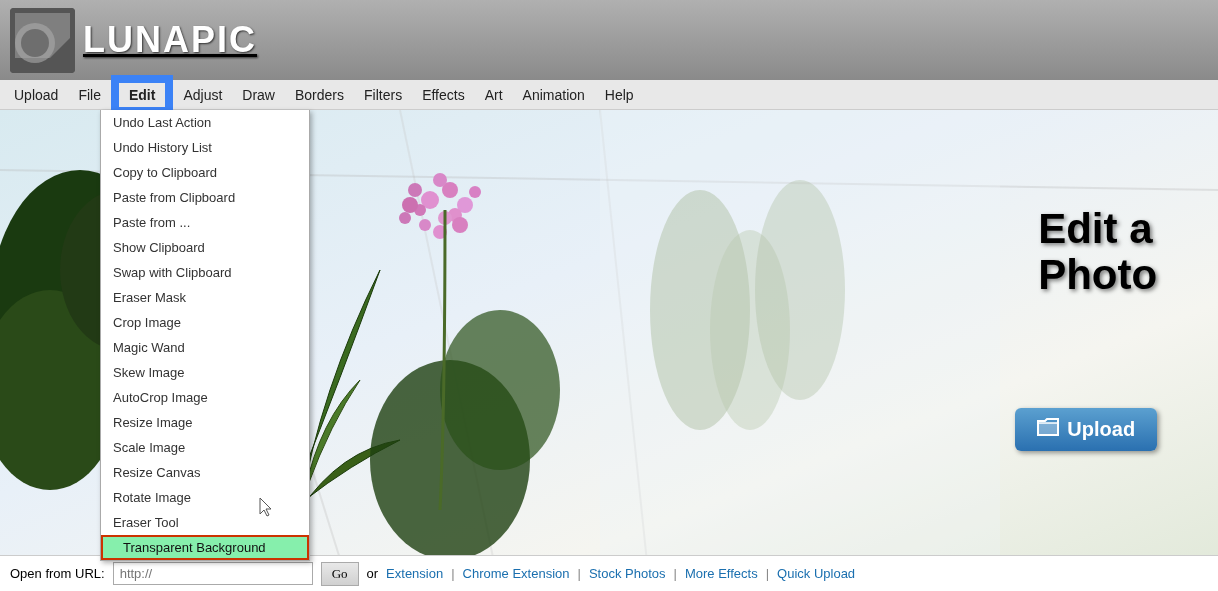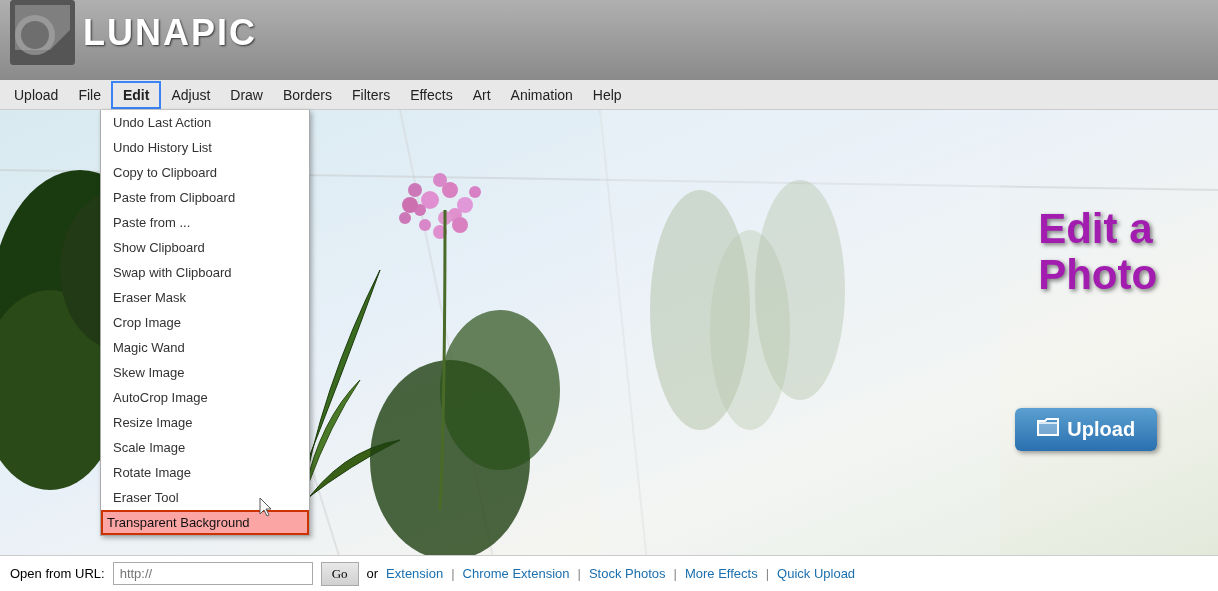--- a/index.html
+++ b/index.html
@@ -3,22 +3,23 @@
   <meta charset="utf-8">
   <style>
     * { margin: 0; padding: 0; box-sizing: border-box; }
     body { width: 1218px; height: 591px; font-family: Arial, sans-serif; font-size: 13px; overflow: hidden; background: #c8c8c8; }
 
     
     #header {
       background: linear-gradient(to bottom, #b0b0b0, #8a8a8a);
       height: 80px;
       display: flex;
-      align-items: flex-start;
+      align-items: center;
       padding: 0 10px;
+      text-decoration: underline;
     }
     #logo-area {
       display: flex;
       align-items: center;
       gap: 8px;
     }
     #logo-icon {
       width: 65px;
       height: 65px;
       background: #555;
@@ -47,21 +48,21 @@
       height: 30px;
     }
     .nav-item {
       padding: 4px 10px;
       cursor: pointer;
       font-size: 14px;
       color: #222;
       position: relative;
     }
     .nav-item.active {
-      border: 2px solid #3b82f6;
+      border: 8px solid #3b82f6;
       background: #e8e8e8;
       font-weight: bold;
     }
 
     
     #main {
       display: flex;
       height: calc(591px - 80px - 30px);
       position: relative;
     }
@@ -79,39 +80,39 @@
       box-shadow: 2px 2px 5px rgba(0,0,0,0.3);
     }
     .menu-item {
       padding: 5px 12px;
       cursor: pointer;
       color: #333;
       font-size: 13px;
       white-space: nowrap;
     }
     .menu-item.highlighted {
-      background: #fca5a5;
+      background: #86efac;
       color: #111;
       border: 2px solid #cc3300;
-      padding: 3px 4px;
+      padding: 3px 20px;
     }
 
     
     #content-area {
       flex: 1;
       position: relative;
       overflow: hidden;
     }
 
     
     #edit-text {
       position: absolute;
       right: 5%;
       top: 20%;
-      color: #a21caf;
+      color: #000000;
       font-size: 42px;
       font-weight: bold;
       text-shadow: 2px 2px 4px rgba(0,0,0,0.5);
       line-height: 1.1;
     }
 
     
     #upload-btn {
       position: absolute;
       right: 5%;
@@ -220,20 +221,21 @@
     <div class="menu-item">Paste from ...</div>
     <div class="menu-item">Show Clipboard</div>
     <div class="menu-item">Swap with Clipboard</div>
     <div class="menu-item">Eraser Mask</div>
     <div class="menu-item">Crop Image</div>
     <div class="menu-item">Magic Wand</div>
     <div class="menu-item">Skew Image</div>
     <div class="menu-item">AutoCrop Image</div>
     <div class="menu-item">Resize Image</div>
     <div class="menu-item">Scale Image</div>
+    <div class="menu-item">Resize Canvas</div>
     <div class="menu-item">Rotate Image</div>
     <div class="menu-item">Eraser Tool</div>
     <div class="menu-item highlighted">Transparent Background</div>
   </div>
 
   <div id="content-area">
 
     <svg width="100%" height="100%" style="position:absolute;top:0;left:0;" preserveAspectRatio="xMidYMid slice">
 
       <defs>

